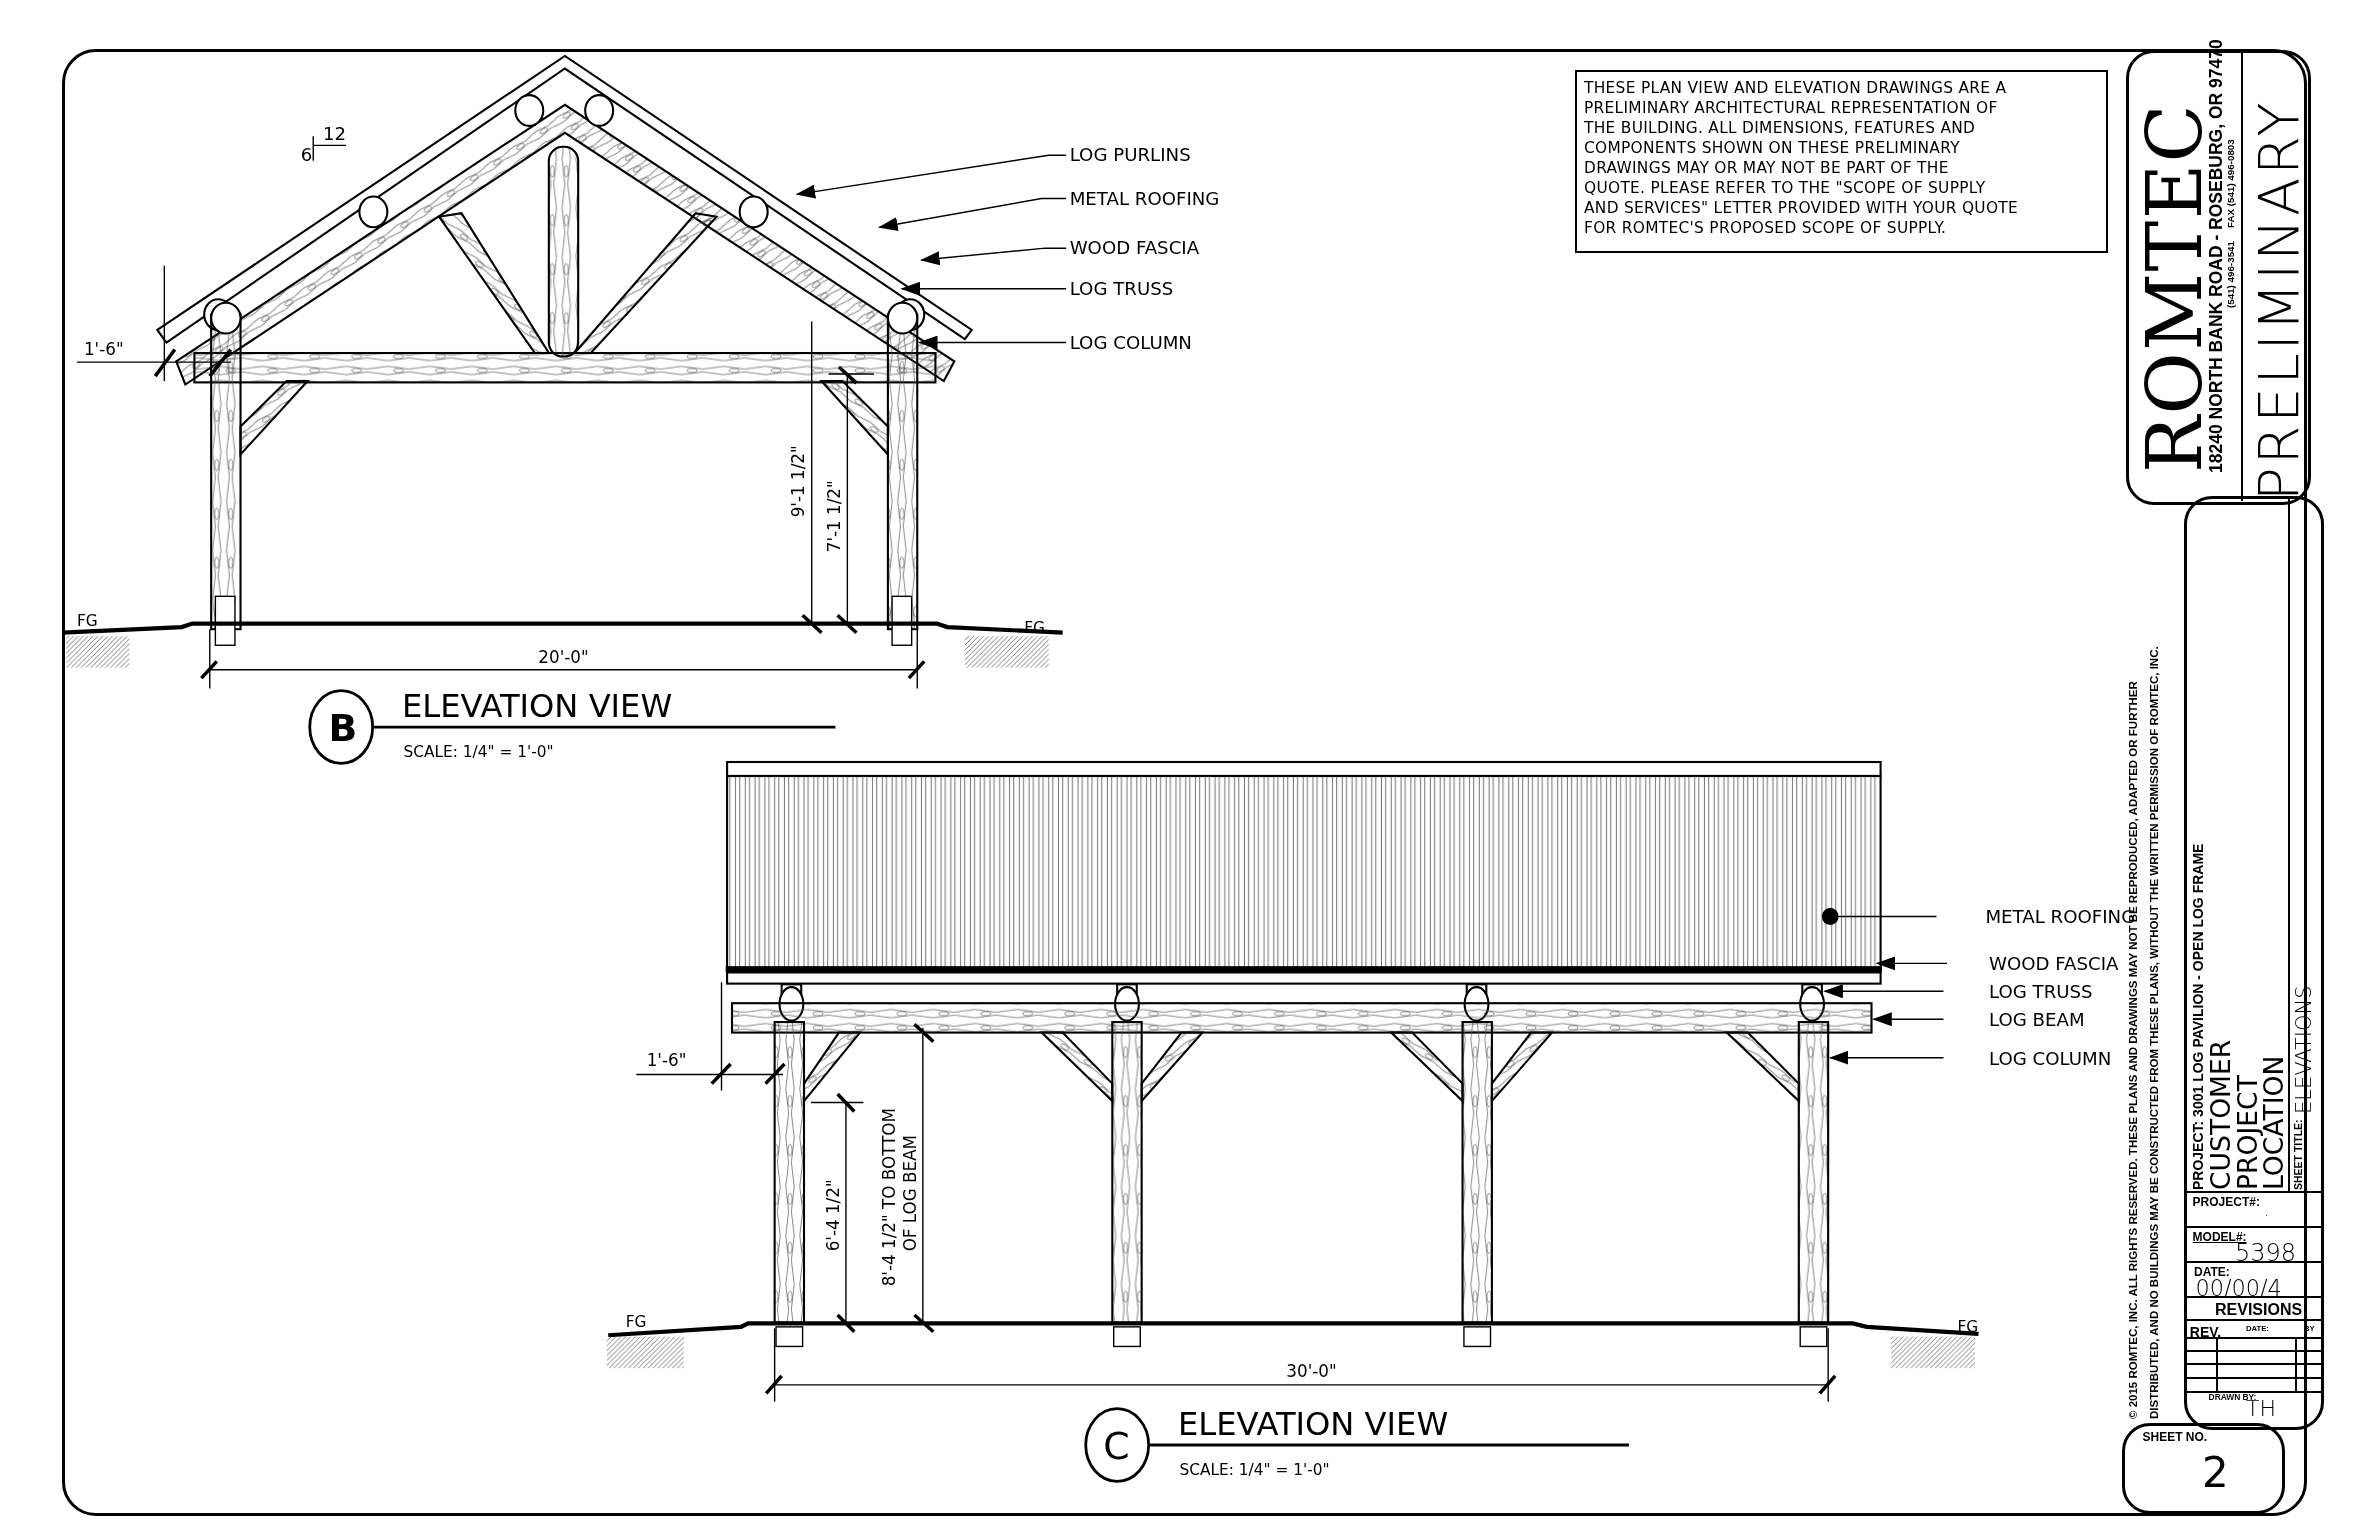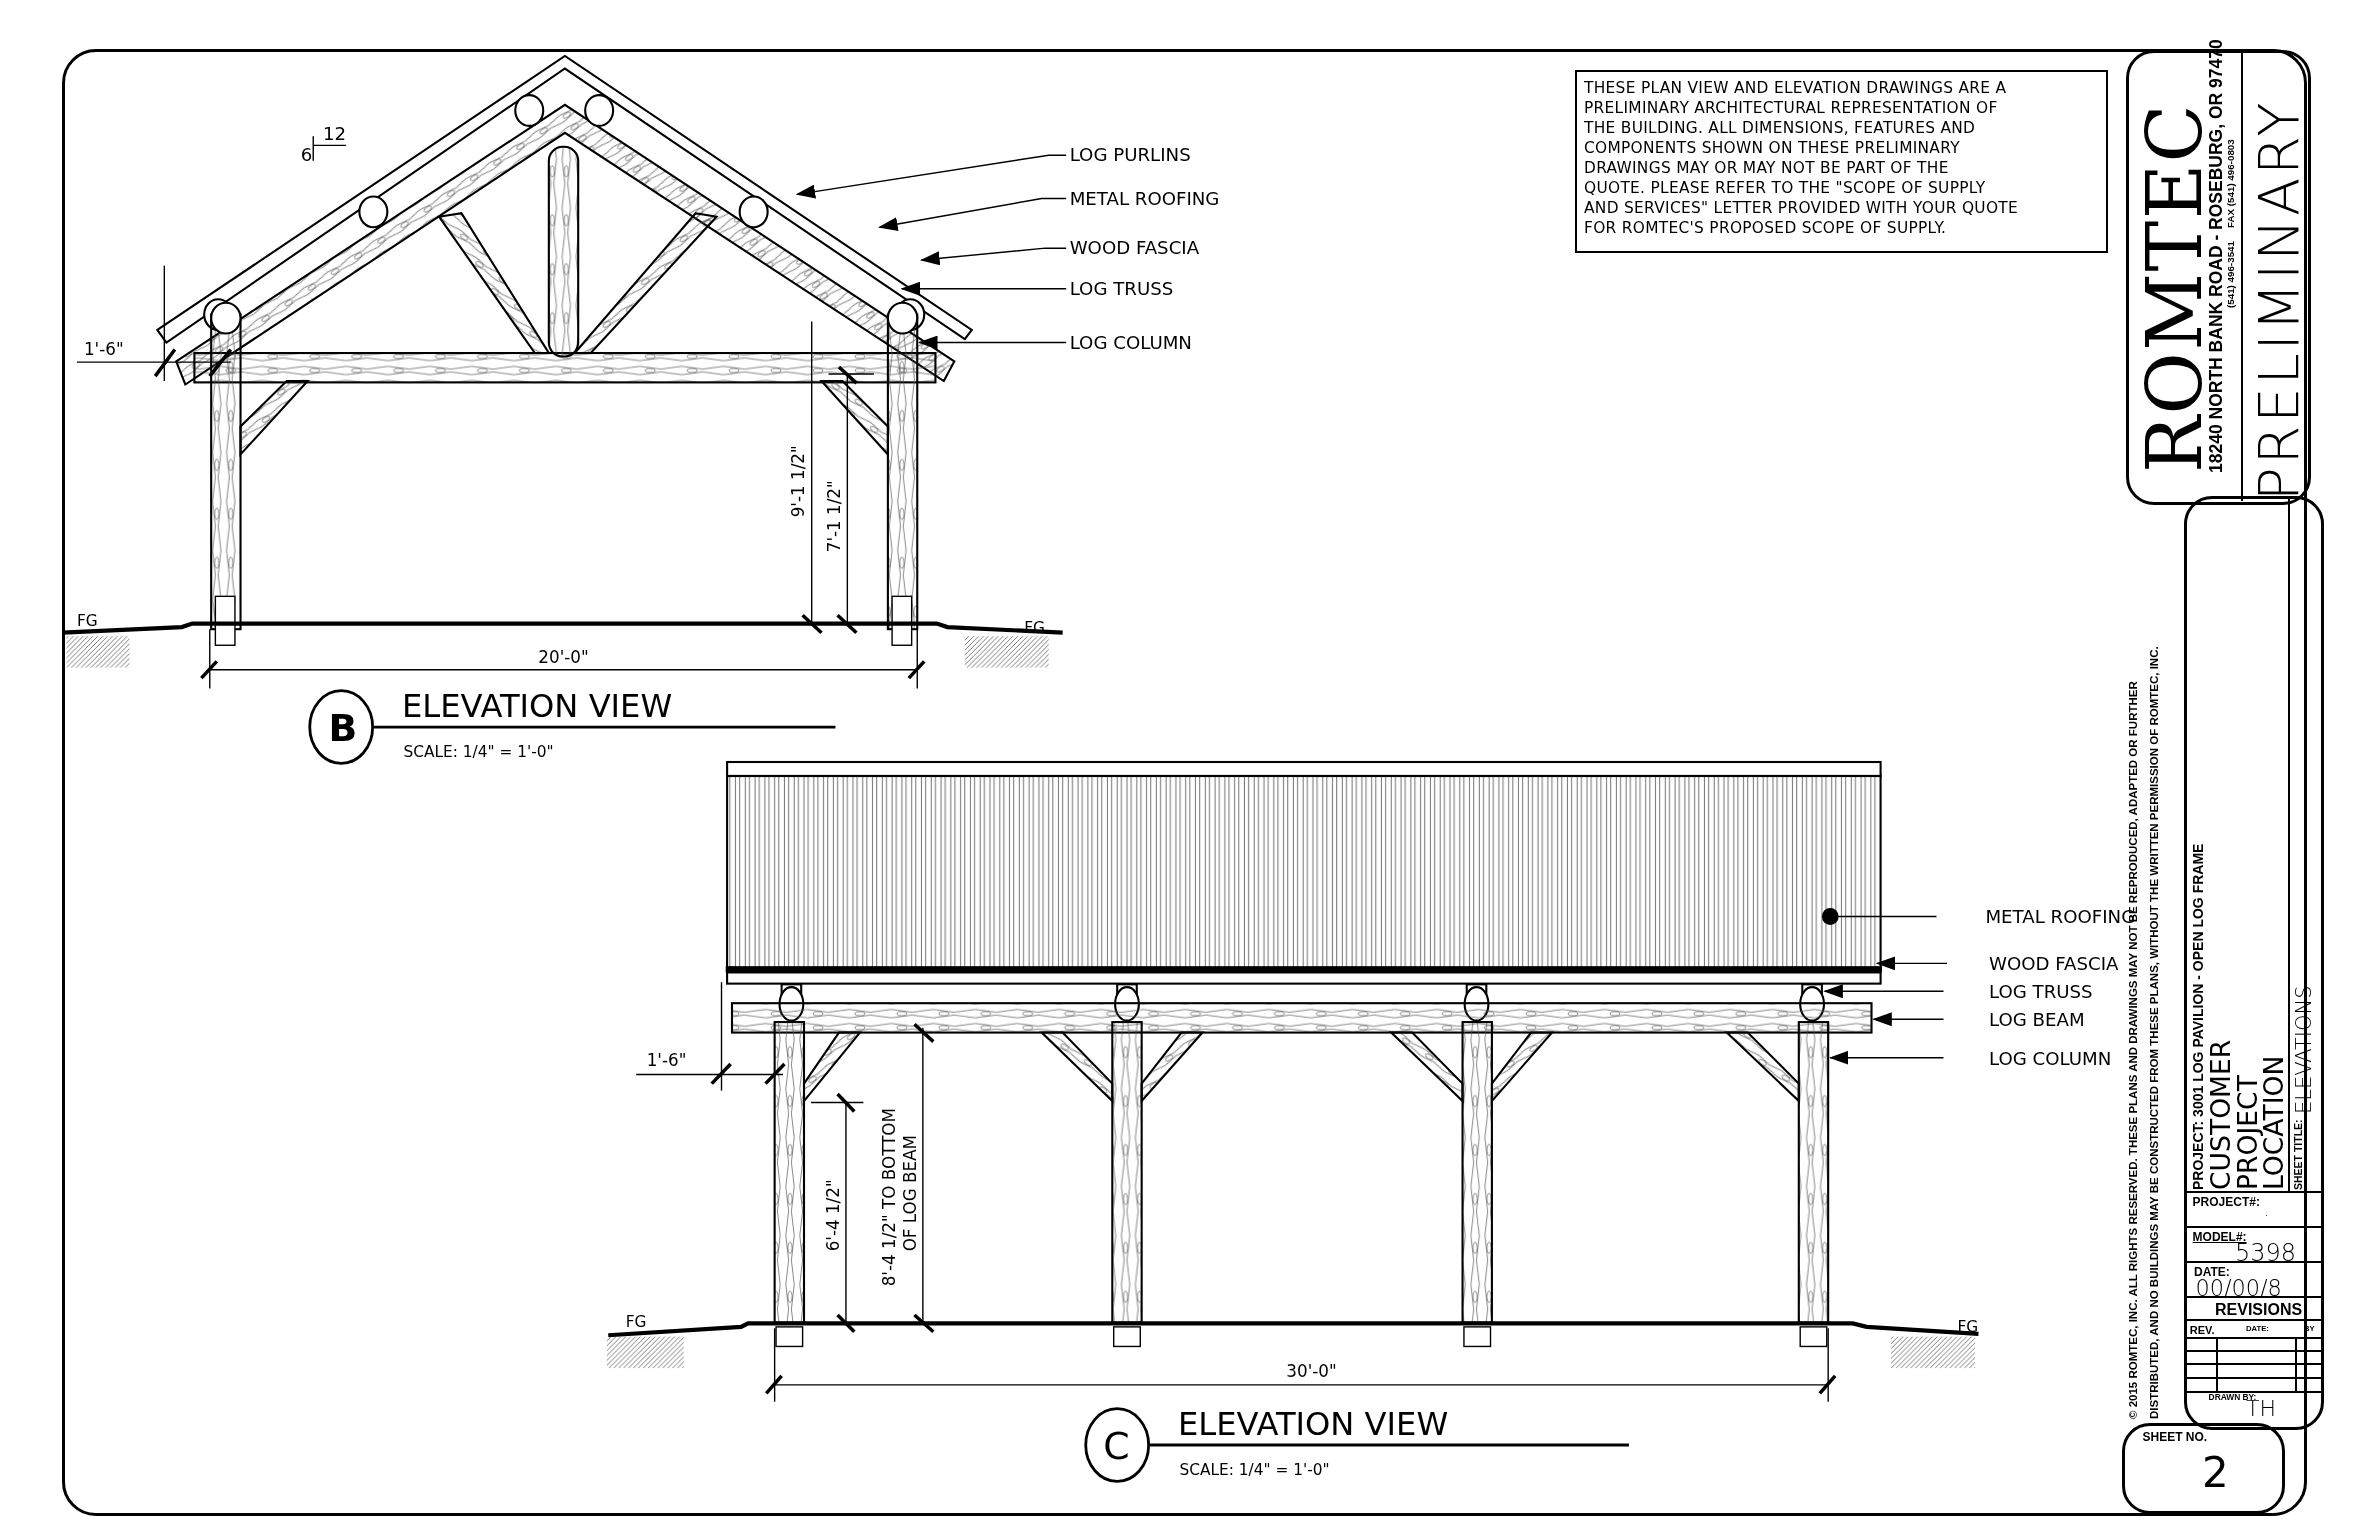--- a/index.html
+++ b/index.html
@@ -280,27 +280,27 @@
   <div class="hline" style="left:0; top:692px; width:136px;"></div>
   <span class="cell-label" style="left:5.6px; top:696px;">PROJECT#:</span>
   <span class="cell-value" style="left:77px; top:703px; font-size:15.4px;">.</span>
 
   <div class="hline" style="left:0; top:727px; width:136px;"></div>
   <span class="cell-label" style="left:5.6px; top:731px;text-decoration:underline;">MODEL#:</span>
   <span class="cell-value" style="left:48px; top:740px;">5398</span>
 
   <div class="hline" style="left:0; top:762px; width:136px;"></div>
   <span class="cell-label" style="left:7px; top:766px;">DATE:</span>
-  <span class="cell-value" style="left:8.4px; top:776px; font-size:22.4px;">00/00/8</span>
+  <span class="cell-value" style="left:8.4px; top:776px; font-size:22.4px;">00/00/4</span>
 
   <div class="hline" style="left:0; top:797px; width:136px;"></div>
   <span class="cell-label" style="left:28px; top:802px; font-size:16px;">REVISIONS</span>
 
   <div class="hline" style="left:0; top:820px; width:136px;"></div>
-  <span class="cell-label" style="left:2.8px; top:825px; font-size:11px;">REV.</span>
+  <span class="cell-label" style="left:2.8px; top:825px; font-size:14px;">REV.</span>
   <span class="cell-label" style="left:59px; top:825px; font-size:7.7px;">DATE:</span>
   <span class="cell-label" style="left:117px; top:825px; font-size:7.7px;">BY</span>
 
   <div class="hline" style="left:0; top:838px; width:136px;"></div>
   <div class="hline" style="left:0; top:851px; width:136px;"></div>
   <div class="hline" style="left:0; top:864px; width:136px;"></div>
   <div class="hline" style="left:0; top:878px; width:136px;"></div>
   <div class="vline" style="left:29px; top:838px; height:54px;"></div>
   <div class="vline" style="left:108px; top:838px; height:54px;"></div>
   <div class="hline" style="left:0; top:892px; width:136px;"></div>

